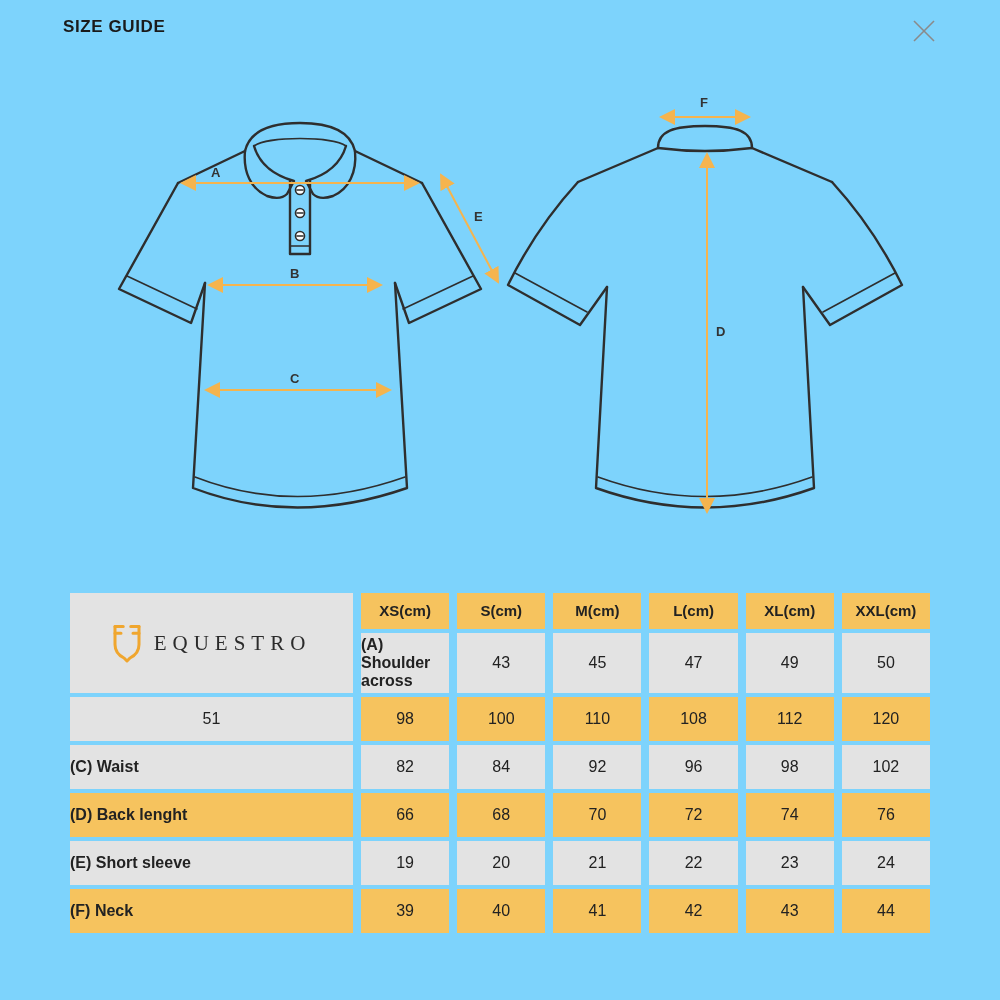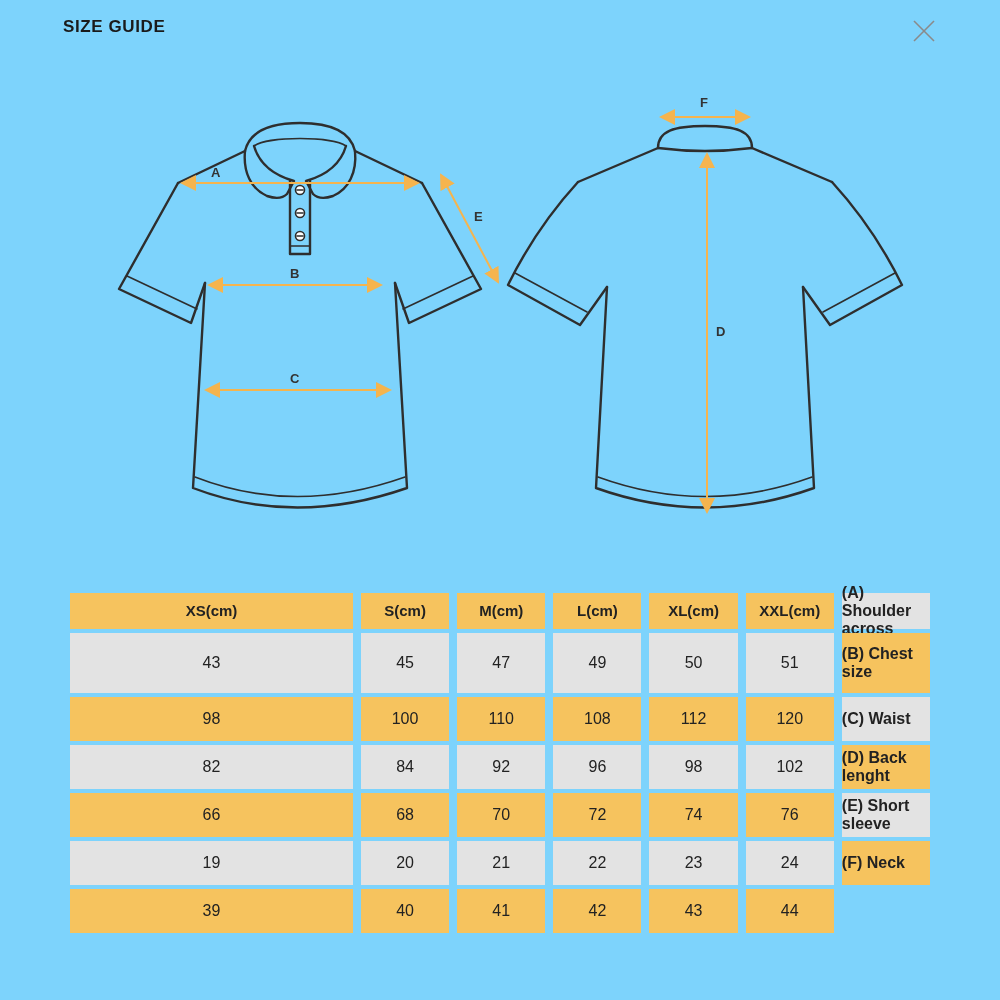--- a/index.html
+++ b/index.html
@@ -114,20 +114,30 @@
         <text class="measure-label" x="290" y="278">B</text>
         <text class="measure-label" x="290" y="383">C</text>
         <text class="measure-label" x="716" y="336">D</text>
         <text class="measure-label" x="474" y="221">E</text>
         <text class="measure-label" x="700" y="107">F</text>
       </g>
     </svg>
   </div>
 
   <div class="size-table">
+    <div class="cell brand-cell">
+      <svg width="30" height="40" viewBox="0 0 40 52">
+        <g fill="none" stroke="var(--logo-orange)" stroke-width="4" stroke-linecap="round" stroke-linejoin="round">
+          <path d="M 4,4 L 4,28 C 4,37 10,43 16,46 L 20,50 L 24,46 C 30,43 36,37 36,28 L 36,4"></path>
+          <path d="M 4,4 L 15,4 M 4,13 L 12,13"></path>
+          <path d="M 36,4 L 25,4 M 36,13 L 28,13"></path>
+        </g>
+      </svg>
+      <span class="brand-name">EQUESTRO</span>
+    </div>
 
   <div class="cell col-head">
         <span>XS</span>
         <span>(cm)</span>
       </div>
       <div class="cell col-head">
         <span>S</span>
         <span>(cm)</span>
       </div>
       <div class="cell col-head">
@@ -146,21 +156,20 @@
         <span>XXL</span>
         <span>(cm)</span>
       </div>
       <div class="cell row-label">(A) Shoulder across</div>
       <div class="cell">43</div>
       <div class="cell">45</div>
       <div class="cell">47</div>
       <div class="cell">49</div>
       <div class="cell">50</div>
       <div class="cell">51</div>
-      <div class="cell row-label hl">(B) Chest size</div>
       <div class="cell hl">98</div>
       <div class="cell hl">100</div>
       <div class="cell hl">110</div>
       <div class="cell hl">108</div>
       <div class="cell hl">112</div>
       <div class="cell hl">120</div>
       <div class="cell row-label">(C) Waist</div>
       <div class="cell">82</div>
       <div class="cell">84</div>
       <div class="cell">92</div>

